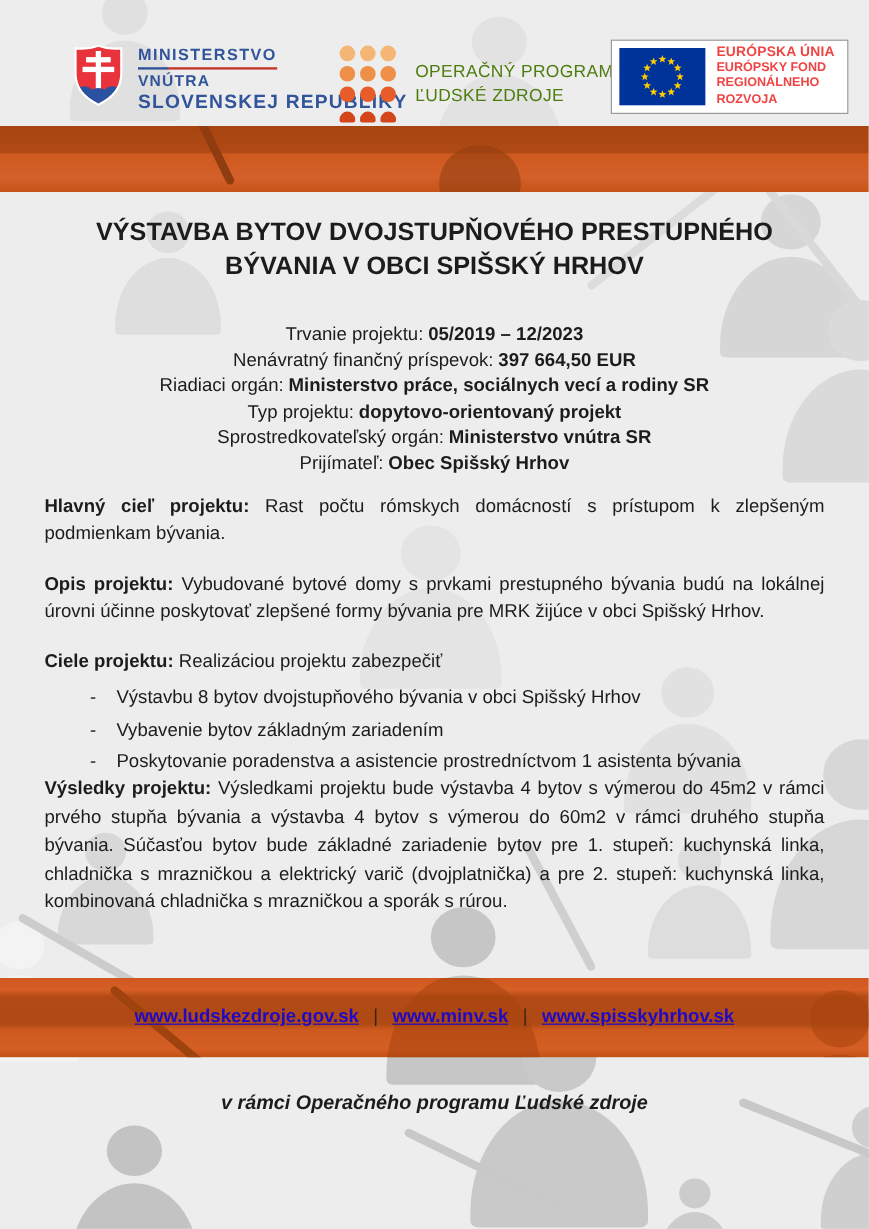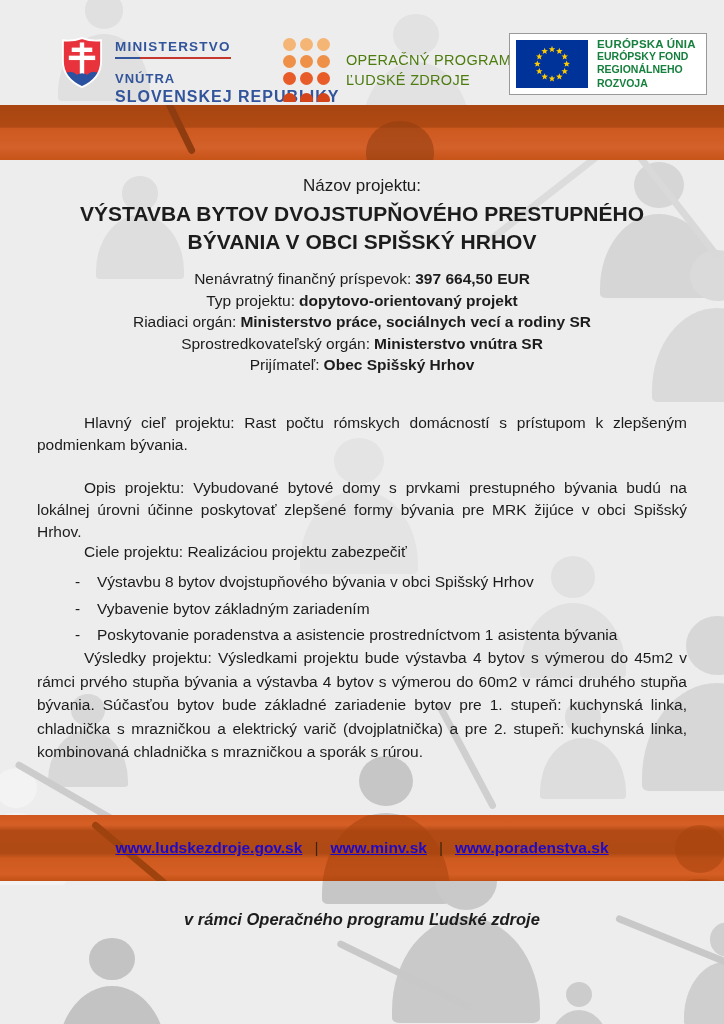--- a/index.html
+++ b/index.html
@@ -13,32 +13,32 @@
   .person{position:absolute;pointer-events:none;}
   .person::before{content:"";display:block;width:42%;height:33%;background:currentColor;border-radius:50%;margin:0 auto;}
   .person::after{content:"";display:block;width:100%;height:60%;background:currentColor;border-radius:52% 52% 5% 5% / 92% 92% 5% 5%;margin-top:5%;}
   .net-line{position:absolute;height:7px;border-radius:4px;background:currentColor;pointer-events:none;}
   
   .header{position:absolute;top:0;left:0;width:724px;height:105px;padding-left:34px;}
   .ministry{position:absolute;left:60px;top:36px;display:flex;align-items:flex-start;}
   .ministry-text{margin-left:11px;color:var(--ministry_blue,#31549b);padding-top:1px;}
   .min-l1{font-size:13.5px;font-weight:bold;letter-spacing:1.2px;display:inline-block;padding-bottom:3px;
     border-bottom:2px solid;border-image:linear-gradient(90deg,#31549b 0 22%,#c4392f 22% 100%) 1;}
-  .min-l2{font-size:13px;font-weight:bold;letter-spacing:1px;margin-top:12px;}
+  .min-l2{font-size:13px;font-weight:bold;letter-spacing:1px;margin-top:2px;}
   .min-l3{font-size:16px;font-weight:bold;letter-spacing:1px;margin-top:2px;}
   .oplz{position:absolute;left:283px;top:38px;display:flex;align-items:center;}
   .dots{display:grid;grid-template-columns:repeat(3,13px);grid-auto-rows:13px;gap:4px;}
   .dots span{width:13px;height:13px;border-radius:50%;}
   .dots .r1{background:#f4b575;} .dots .r2{background:#ee9048;} .dots .r3{background:#e75c28;}
   .dots .r4{background:#d4451a;height:9px;border-radius:7px 7px 2px 2px;align-self:end;}
   .oplz-text{margin-left:16px;font-size:14.5px;line-height:20px;color:#4d7c0f;letter-spacing:.3px;}
   .eu-box{position:absolute;left:509px;top:33px;width:198px;height:62px;background:#fff;border:1px solid #9a9a9a;
     display:flex;align-items:center;box-sizing:border-box;}
   .eu-flag{margin-left:6px;flex:0 0 auto;}
-  .eu-text{margin-left:9px;color:#15803d;}
+  .eu-text{margin-left:9px;color:#ef4444;}
   .eu-l1{font-size:11.5px;font-weight:bold;letter-spacing:.2px;}
   .eu-l2,.eu-l3{font-size:10.5px;line-height:13.5px;font-weight:600;}
   
   .banner{position:absolute;left:0;width:724px;overflow:hidden;}
   .banner1{top:105px;height:55px;
     background:linear-gradient(180deg,#a84510 0%,#b04a14 40%,#ce5a20 43%,#d4602a 78%,#c65317 100%);}
   .banner2{top:815px;height:66px;
     background:linear-gradient(180deg,#d0581f 0%,#d65f26 15%,#b24a15 24%,#af4a15 58%,#cf5a20 66%,#d45e24 90%,#c25015 100%);}
   .banner .person{opacity:.55;}
   
@@ -46,21 +46,21 @@
   .title-label{font-size:17px;}
   .title-name{font-size:21px;font-weight:bold;line-height:27.5px;margin-top:4px;}
   .details{position:absolute;top:268px;left:38px;width:648px;text-align:center;}
   .detail-line{font-size:15.5px;line-height:21.5px;}
   .detail-line b{margin-left:4px;}
   .section{position:absolute;left:37px;width:650px;font-size:15.5px;line-height:22px;text-align:justify;}
   .sec-main-goal{top:412px;}
   .sec-description{top:477px;}
   .sec-goals{top:541px;text-align:left;}
   .sec-results{top:646px;line-height:23.5px;}
-  .section b.lbl{font-weight:normal;margin-left:47px;}
+  .section b.lbl{font-weight:bold;}
   .goal-list{margin:6px 0 0 0;padding:0;list-style:none;}
   .goal-list li{display:flex;line-height:26.5px;padding-left:38px;}
   .goal-list .dash{width:22px;flex:0 0 auto;}
   
   .links-row{position:relative;z-index:2;height:100%;display:flex;align-items:center;justify-content:center;font-size:15.5px;}
   .links-row a{color:var(--link_blue,#2009c6);text-decoration:underline;font-weight:600;}
   .links-row .sep{color:#3c2410;margin:0 12px;}
   
   .footer-note{position:absolute;top:906px;left:38px;width:648px;text-align:center;
     font-style:italic;font-weight:bold;font-size:16.5px;line-height:26px;}
@@ -167,28 +167,28 @@
 </div>
 
 <div class="banner banner1">
   <div class="person" style="left:320px;top:16px;width:160px;height:190px;color:#8f3c10;"></div>
   <div class="person" style="left:690px;top:22px;width:120px;height:144px;color:#9a420f;"></div>
 
   <div class="net-line" style="left:150px;top:18px;width:60px;color:#8f3c10;transform:rotate(64deg);"></div>
 </div>
 
 <div class="title-block">
-  <div class="title-label">Názov projektu:</div>
   <div class="title-name">VÝSTAVBA BYTOV DVOJSTUPŇOVÉHO PRESTUPNÉHO BÝVANIA V OBCI SPIŠSKÝ HRHOV</div>
 </div>
 
 <div class="details">
+  <div class="detail-line"><span>Trvanie projektu:</span><b>05/2019 – 12/2023</b></div>
   <div class="detail-line"><span>Nenávratný finančný príspevok:</span><b>397 664,50 EUR</b></div>
+  <div class="detail-line"><span>Riadiaci orgán:</span><b>Ministerstvo práce, sociálnych vecí a rodiny SR</b></div>
   <div class="detail-line"><span>Typ projektu:</span><b>dopytovo-orientovaný projekt</b></div>
-  <div class="detail-line"><span>Riadiaci orgán:</span><b>Ministerstvo práce, sociálnych vecí a rodiny SR</b></div>
   <div class="detail-line"><span>Sprostredkovateľský orgán:</span><b>Ministerstvo vnútra SR</b></div>
   <div class="detail-line"><span>Prijímateľ:</span><b>Obec Spišský Hrhov</b></div>
 </div>
 
 <div class="section sec-main-goal">
   <b class="lbl">Hlavný cieľ projektu:</b>
   <span>Rast počtu rómskych domácností s prístupom k zlepšeným podmienkam bývania.</span>
 </div>
 
 <div class="section sec-description">
@@ -224,19 +224,19 @@
 
 <div class="banner banner2">
   <div class="person" style="left:322px;top:-60px;width:128px;height:152px;color:#a8440e;"></div>
   <div class="person" style="left:640px;top:10px;width:120px;height:144px;color:#a8440e;"></div>
   <div class="net-line" style="left:80px;top:40px;width:110px;color:#9e420e;transform:rotate(40deg);"></div>
   <div class="links-row">
     <a href="#">www.ludskezdroje.gov.sk</a>
     <span class="sep">|</span>
     <a href="#">www.minv.sk</a>
     <span class="sep">|</span>
-    <a href="#">www.poradenstva.sk</a>
+    <a href="#">www.spisskyhrhov.sk</a>
   </div>
 </div>
 
 <div class="footer-note">
   <div>v rámci Operačného programu Ľudské zdroje</div>
 </div>
 
 </body></html>

